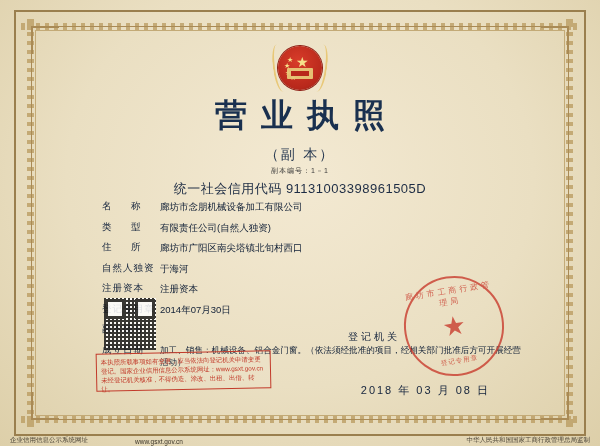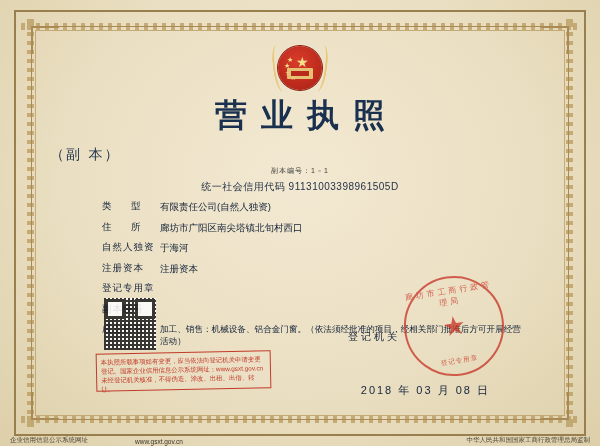--- a/index.html
+++ b/index.html
@@ -81,31 +81,31 @@
   .emblem .wheat-l{left:4px;transform:rotate(-8deg);}
   .emblem .wheat-r{right:4px;transform:rotate(8deg) scaleX(-1);}
 
   .title{
     position:absolute;top:60px;left:0;right:0;text-align:center;
     font-family:"DejaVu Serif", serif;
     font-weight:bold;font-size:32px;letter-spacing:14px;
     color:#19304f;text-indent:14px;
   }
   .subtitle{
-    position:absolute;top:112px;left:0;right:0;text-align:left;
+    position:absolute;top:112px;left:0;right:0;text-align:center;
     font-family:"DejaVu Serif", serif;font-size:14px;color:#24364f;
     letter-spacing:2px;
   }
   .copy-no{
     position:absolute;top:132px;left:0;right:0;text-align:center;
     font-size:7px;color:#3a3a3a;letter-spacing:1px;
   }
   .credit-code{
     position:absolute;top:146px;left:0;right:0;text-align:center;
-    font-size:10px;color:#1d2c44;letter-spacing:.5px;
+    font-size:13px;color:#1d2c44;letter-spacing:.5px;
   }
 
   .fields{
     position:absolute;top:166px;left:52px;right:22px;
     font-size:9.5px;color:#14233c;
   }
   .row{display:flex;align-items:flex-start;margin-bottom:7.5px;}
   .lab{
     width:58px;flex:0 0 58px;
     letter-spacing:5px;
@@ -199,37 +199,42 @@
       <div class="gate"></div>
     </div>
 
     <div class="title">营业执照</div>
     <div class="subtitle">（副 本）</div>
     <div class="copy-no">副本编号：1－1</div>
     <div class="credit-code">统一社会信用代码 91131003398961505D</div>
 
     <div class="fields">
       <div class="row">
+        <div class="lab">名　称</div>
+        <div class="val">廊坊市念朋机械设备加工有限公司</div>
+      </div>
+      <div class="row">
         <div class="lab">类　型</div>
         <div class="val">有限责任公司(自然人独资)</div>
       </div>
       <div class="row">
         <div class="lab">住　所</div>
         <div class="val">廊坊市广阳区南尖塔镇北旬村西口</div>
       </div>
       <div class="row">
         <div class="lab tight">自然人独资</div>
         <div class="val">于海河</div>
       </div>
       <div class="row">
         <div class="lab tight">注册资本</div>
         <div class="val">注册资本</div>
       </div>
       <div class="row">
         <div class="lab tight">登记专用章</div>
+        <div class="val">2014年07月30日</div>
       </div>
       <div class="row">
         <div class="lab tight">副本编号</div>
         <div class="val"></div>
       </div>
       <div class="row">
         <div class="lab tight">成立日期</div>
         <div class="val small">加工、销售：机械设备、铝合金门窗。（依法须经批准的项目，经相关部门批准后方可开展经营活动）</div>
       </div>
     </div>

